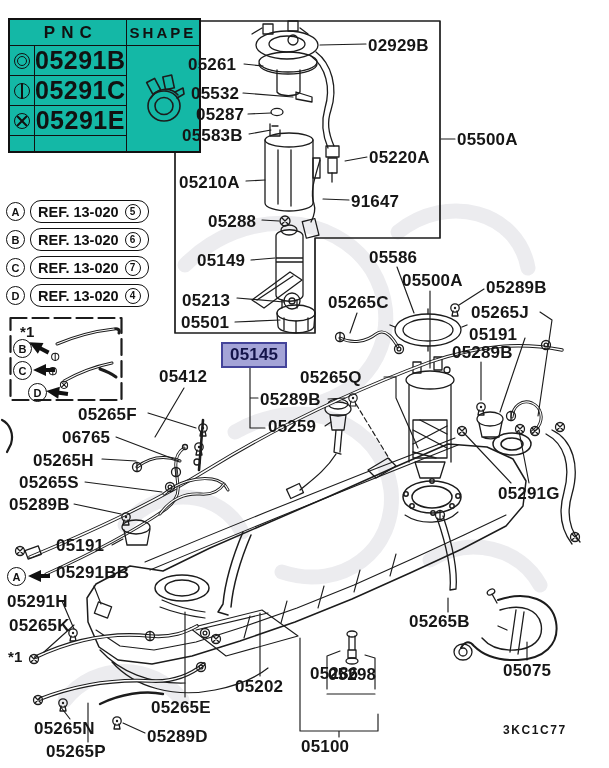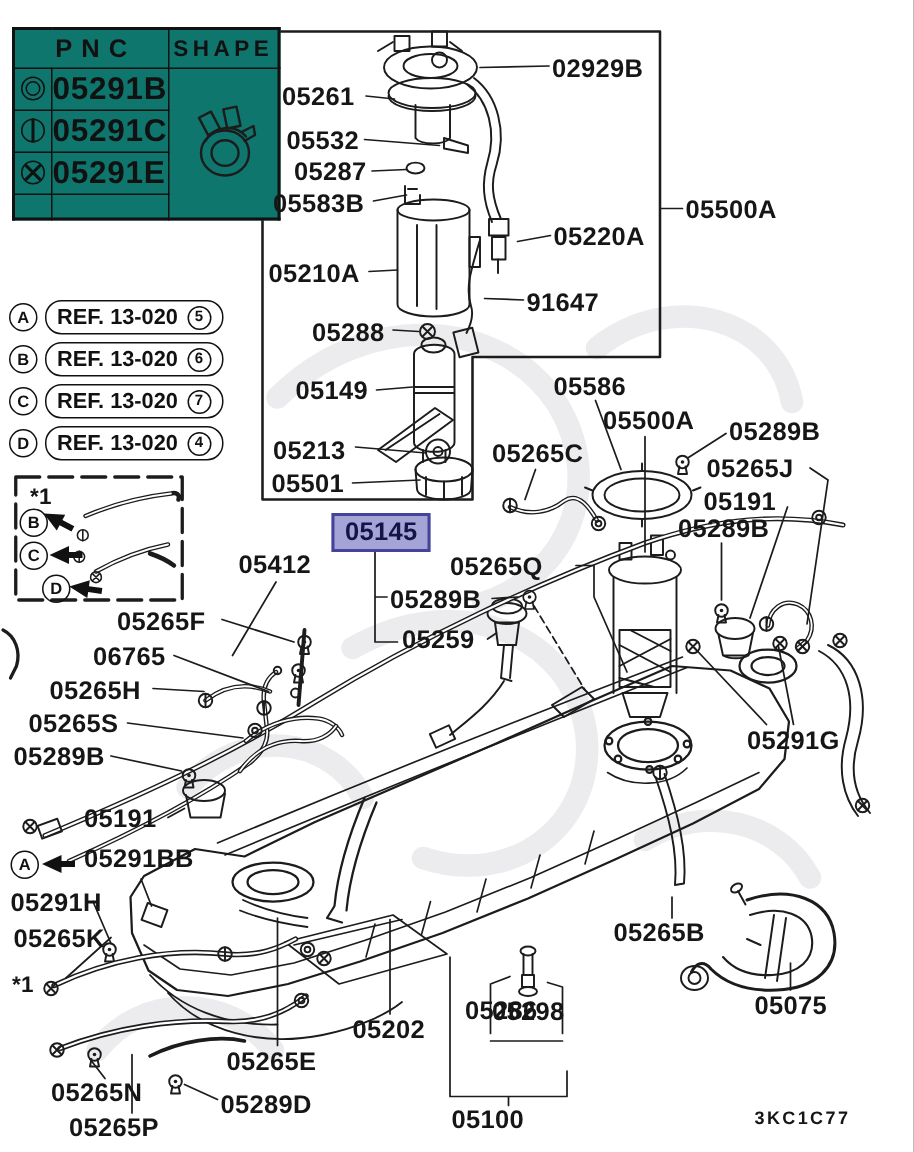--- a/index.html
+++ b/index.html
@@ -4,27 +4,27 @@
 <style>
   html,body{margin:0;padding:0;background:#888;}
   .stage{position:relative;width:609px;height:768px;background:#ffffff;overflow:hidden;
          font-family:"Liberation Sans","DejaVu Sans",sans-serif;}
   svg.art{position:absolute;left:0;top:0;}
   .lbl{position:absolute;font-size:17px;font-weight:700;color:#161616;line-height:1;
        white-space:nowrap;letter-spacing:.2px;}
   .lbl.small{font-size:12px;letter-spacing:1.6px;}
   .lbl.hl{background:#a4a4d7;border:2px solid #44449a;color:#14144a;padding:2px 7px 3px;}
   
-  table.pnc{position:absolute;left:8px;top:18px;border-collapse:collapse;background:#0f766e;}
+  table.pnc{position:absolute;left:8px;top:18px;border-collapse:collapse;background:#14b8a6;}
   table.pnc th,table.pnc td{border:1.9px solid #111;padding:0;font-weight:700;color:#111;}
   table.pnc{border:2.4px solid #111;}
   table.pnc th{height:25px;font-size:17px;letter-spacing:6px;padding:0 2px 0 8px;}
   table.pnc th.shape{font-size:15px;letter-spacing:3px;padding:0 3px;margin-left:31px;}
   table.pnc td.s{width:24px;height:27px;text-align:center;vertical-align:middle;}
-  table.pnc td.n{width:66px;font-size:21px;text-align:left;letter-spacing:.5px;}
+  table.pnc td.n{width:66px;font-size:25px;text-align:center;letter-spacing:.5px;}
   table.pnc td.shapecell{width:58px;text-align:center;vertical-align:middle;}
   table.pnc tr.empty td{height:15px;}
   .sym{display:inline-block;width:14px;height:14px;border:1.9px solid #111;border-radius:50%;
        position:relative;vertical-align:middle;}
   .sym-double::after{content:"";position:absolute;inset:2px;border:1.9px solid #111;border-radius:50%;}
   .sym-vbar::after{content:"";position:absolute;left:50%;top:-1px;bottom:-1px;width:2px;
        margin-left:-1px;background:#111;}
   .sym-cross::before,.sym-cross::after{content:"";position:absolute;left:50%;top:50%;width:14px;
        height:2px;background:#111;transform:translate(-50%,-50%) rotate(45deg);}
   .sym-cross::after{transform:translate(-50%,-50%) rotate(-45deg);}
@@ -396,15 +396,15 @@
 <div class="lbl" style="left:147px;top:728px">05289D</div>
 <div class="lbl" style="left:151px;top:699px">05265E</div>
 <div class="lbl" style="left:235px;top:678px">05202</div>
 <div class="lbl" style="left:310px;top:665px">05286</div>
 <div class="lbl" style="left:328px;top:666px">05298</div>
 <div class="lbl" style="left:301px;top:738px">05100</div>
 <div class="lbl" style="left:409px;top:613px">05265B</div>
 <div class="lbl" style="left:503px;top:662px">05075</div>
 <div class="lbl" style="left:498px;top:485px">05291G</div>
 
-<div class="lbl small" style="left:503px;top:739px">3KC1C77</div>
+<div class="lbl small" style="left:503px;top:724px">3KC1C77</div>
 
 </div>
 
 </body></html>

